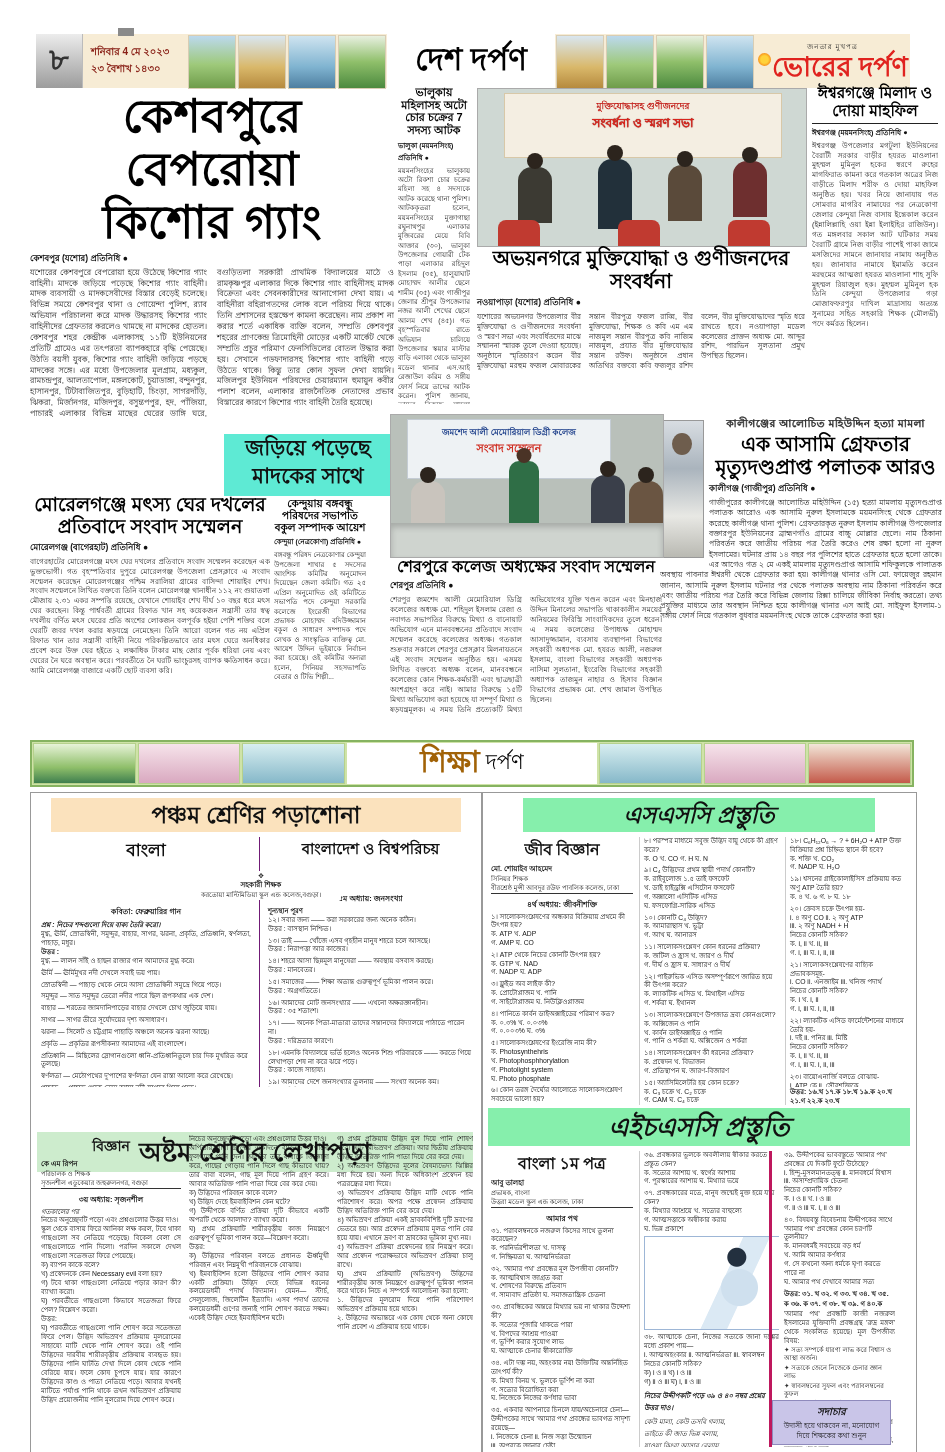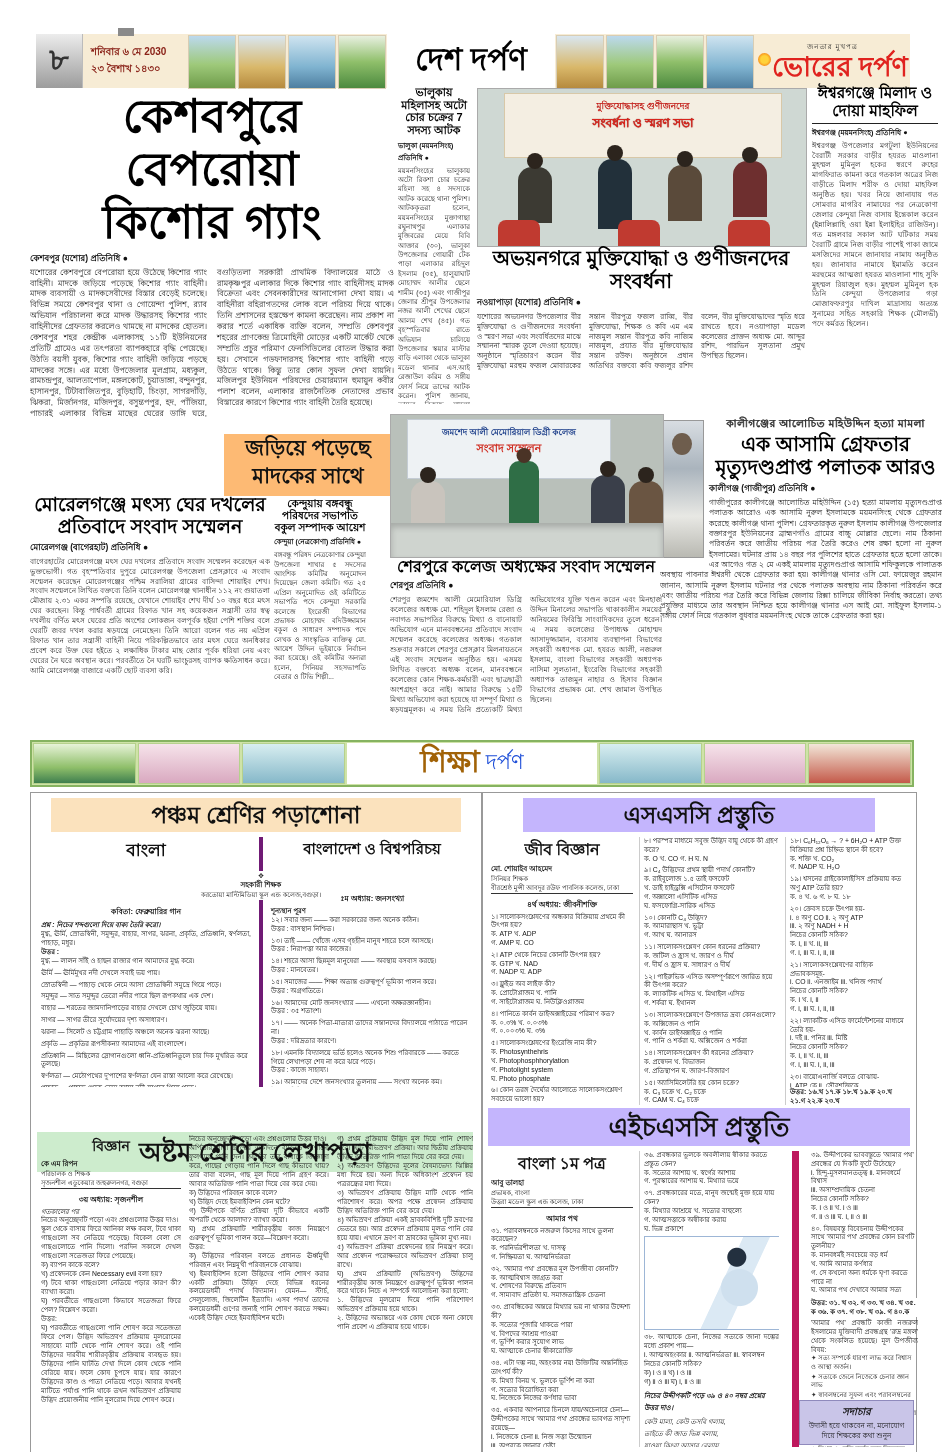--- a/index.html
+++ b/index.html
@@ -26,21 +26,21 @@
   .sun{display:inline-block;width:13px;height:13px;border-radius:50%;
        background:radial-gradient(circle,#ffd23a 40%,#f7941d 70%);vertical-align:super;margin:0 1px;}
   
   .hl{font-weight:bold;color:#000;text-align:center;line-height:1.15;}
   .byline{font-size:8.5px;font-weight:bold;margin:3px 0 2px;}
   .body{font-size:7.6px;line-height:1.36;text-align:justify;color:#1a1a1a;}
   
   #lead{left:30px;top:90px;width:364px;height:408px;}
   #lead .hl{font-size:46px;}
   #lead .body{columns:2;column-gap:10px;height:240px;overflow:hidden;font-size:8px;}
-  .pullquote{position:absolute;right:2px;bottom:2px;width:168px;height:62px;background:#fdba74;
+  .pullquote{position:absolute;right:2px;bottom:2px;width:168px;height:62px;background:#5eead4;
              font-size:21px;font-weight:bold;text-align:center;line-height:1.35;}
   
   #valuka{left:398px;top:86px;width:72px;}
   #valuka .hl{font-size:11px;}
   #valuka .byline{font-size:7px;}
   #valuka .body{font-size:6.9px;height:238px;overflow:hidden;}
   
   #photo1{left:477px;top:88px;width:328px;height:157px;background:#cfd8d3;overflow:hidden;border:1px solid #aaa;}
   .ph-banner{position:absolute;left:8%;top:4px;width:84%;height:58px;background:#f4eee2;border:1px solid #d8c8a8;
              text-align:center;padding-top:5px;}
@@ -93,37 +93,37 @@
   
   #edubanner{left:30px;top:740px;width:884px;height:47px;border:2px solid #86b361;background:#cfe3a8;
              display:flex;align-items:stretch;gap:2px;padding:1px;box-sizing:border-box;}
   .ebtile{flex:1;border:1px solid #b5d18c;}
   .eb1{background:linear-gradient(180deg,#e7f3d8,#8fbf6a 60%,#3f7f4f);}
   .eb2{background:linear-gradient(180deg,#f6e3ea,#d9a9c0);}
   .eb3{background:linear-gradient(180deg,#d8eef0,#86b8c9);}
   .eb4{background:linear-gradient(180deg,#f2e6d8,#c45a4a);}
   .ebcenter{width:250px;background:#fff;display:flex;align-items:center;justify-content:center;gap:6px;}
   .ebt1{font-size:30px;font-weight:bold;color:#a16207;}
-  .ebt2{font-size:21px;color:#1d4ed8;}
+  .ebt2{font-size:21px;color:#000000;}
   
   .edubox{border:1px solid #999;background:#fff;}
   #fifthbox{left:30px;top:792px;width:450px;height:660px;}
   #sscbox{left:482px;top:792px;width:433px;height:660px;}
   .boxhead{position:absolute;text-align:center;font-weight:bold;font-size:23px;line-height:34px;height:34px;}
   .peach{background:#fbe2bd;}
-  .blue{background:#c4b5fd;}
+  .blue{background:#86efac;font-style:italic;}
   .greenband{background:#cdeccd;margin-top:44px;}
   .subhead{font-weight:bold;text-align:center;}
   .credit{font-size:6.6px;text-align:center;line-height:1.4;}
   .credit .nm{font-weight:bold;font-size:7.2px;}
   .chapter{font-size:7.6px;font-weight:bold;text-align:center;margin:4px 0 2px;}
   .qtext{font-size:6.8px;line-height:1.32;text-align:justify;}
   .qlist > div{white-space:pre-line;margin-bottom:3px;font-size:6.8px;line-height:1.3;text-align:left;}
   .colA{left:10px;top:44px;width:210px;height:250px;overflow:hidden;}
-  .colB{left:228px;top:44px;width:214px;height:250px;overflow:hidden;border-left:4px solid #701a75;padding-left:8px;box-sizing:border-box;}
+  .colB{left:228px;top:44px;width:214px;height:250px;overflow:hidden;border-left:1px solid #701a75;padding-left:8px;box-sizing:border-box;}
   .c5credit{left:150px;top:78px;width:160px;z-index:3;background:#fff;}
   #eighthband{left:6px;top:295px;width:436px;height:40px;font-size:26px;line-height:40px;}
   .e8col{top:342px;width:140px;height:306px;overflow:hidden;}
   .pre{white-space:pre-line;}
   #hscband{left:5px;top:315px;width:422px;height:38px;font-size:26px;line-height:38px;}
   .ssccol{top:44px;height:268px;overflow:hidden;}
   .hsccol{top:358px;height:296px;overflow:hidden;}
   .answers{font-size:6.8px;font-weight:bold;line-height:1.35;background:#fff;}
   .cartoon{width:100%;height:92px;border:1px solid #9db6d6;margin:3px 0;
            background:radial-gradient(circle at 68% 22%, #23303f 0 9px, transparent 10px),
@@ -140,21 +140,21 @@
   .tipbox .tx{font-size:7.2px;line-height:1.4;}
 </style>
 </head>
 <body>
 
 <div class="page">
 
   <header class="abs mast">
     <div class="pagebox">৮</div>
     <div class="dates">
-      <div>শনিবার ৬ মে 2030</div>
+      <div>শনিবার 4 মে ২০২৩</div>
       <div>২৩ বৈশাখ ১৪৩০</div>
     </div>
     <div class="strip">
       <div class="tile t1"></div>
       <div class="tile t2"></div>
       <div class="tile t3"></div>
       <div class="tile t4"></div>
     </div>
     <div class="mastcenter">দেশ দর্পণ</div>
     <div class="strip">
@@ -510,21 +510,21 @@
 i. আত্মঅহংকার   ii. আত্মনির্ভরতা   iii. স্বাবলম্বন
 নিচের কোনটি সঠিক?
 ক) i ও ii          খ) i ও iii
 গ) ii ও iii         ঘ) i, ii ও iii</div>
       <div class="instr">নিচের উদ্দীপকটি পড়ে ৩৯ ও ৪০ নম্বর প্রশ্নের উত্তর দাও।</div>
       <div class="poem">কেউ মালা, কেউ তসবি গলায়,
 তাইতে কী জাত ভিন্ন বলায়,
 যাওয়া কিংবা আসার বেলায়
 জেতের চিহ্ন রয় কার রে।</div>
     </div>
-    <div class="abs hsccol" style="left:309px;width:126px;border-left:7px solid #be185d;padding-left:12px;box-sizing:border-box;position:absolute;">
+    <div class="abs hsccol" style="left:286px;width:126px;border-left:3px solid #be185d;padding-left:12px;box-sizing:border-box;position:absolute;">
       <div class="qlist">
           <div>৩৯. উদ্দীপকের ভাববস্তুতে 'আমার পথ' প্রবন্ধের যে দিকটি ফুটে উঠেছে?
 i. হিন্দু-মুসলমানতত্ত্ব    ii. মানবধর্মে বিশ্বাস
 iii. অসাম্প্রদায়িক চেতনা
 নিচের কোনটি সঠিক?
 ক. i ও ii         খ. i ও iii
 গ. ii ও iii        ঘ. i, ii ও iii</div>
           <div>৪০. বিষয়বস্তু বিবেচনায় উদ্দীপকের সাথে 'আমার পথ' প্রবন্ধের কোন চরণটি তুলনীয়?
 ক. মানবধর্মই সবচেয়ে বড় ধর্ম
 খ. আমি আমার কর্ণধার

